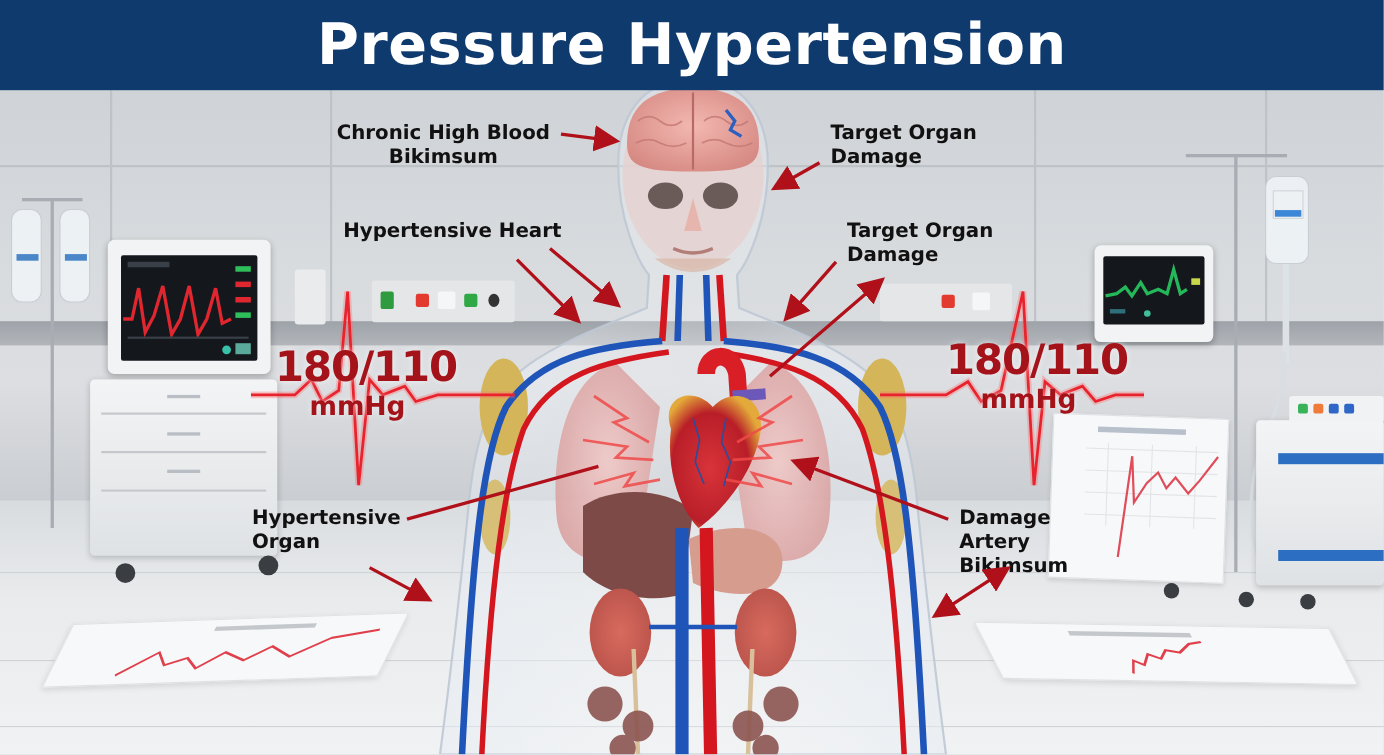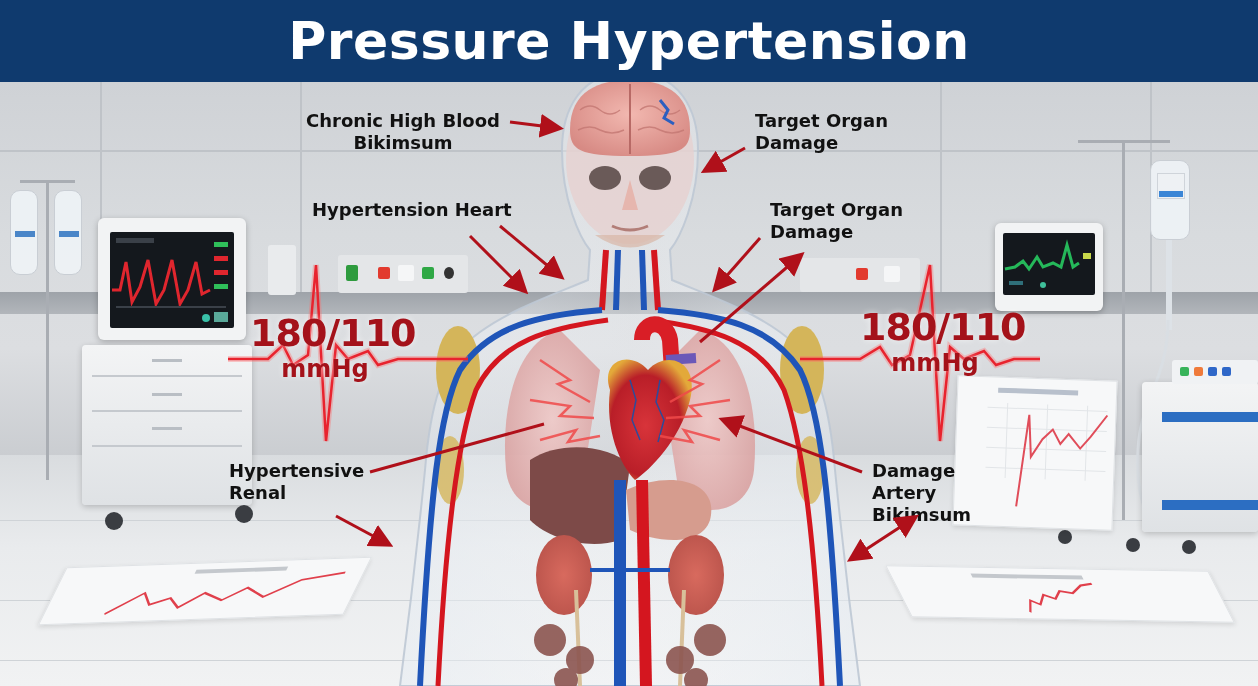--- a/index.html
+++ b/index.html
@@ -333,28 +333,28 @@
 </div>
 
 <div class="label center" style="left:300px;top:110px;width:206px;">
   <div>Chronic High Blood</div>
   <div>Bikimsum</div>
 </div>
 <div class="label" style="left:755px;top:110px;width:160px;">
   <div>Target Organ</div>
   <div>Damage</div>
 </div>
-<div class="label" style="left:312px;top:199px;width:220px;">Hypertension Heart</div>
+<div class="label" style="left:312px;top:199px;width:220px;">Hypertensive Heart</div>
 <div class="label" style="left:770px;top:199px;width:160px;">
   <div>Target Organ</div>
   <div>Damage</div>
 </div>
 <div class="label" style="left:229px;top:460px;width:150px;">
   <div>Hypertensive</div>
-  <div>Renal</div>
+  <div>Organ</div>
 </div>
 <div class="label" style="left:872px;top:460px;width:150px;">
   <div>Damage Artery</div>
   <div>Bikimsum</div>
 </div>
 
 <svg class="arrows" viewBox="0 0 1258 686">
   <defs>
     <marker id="ah" markerWidth="8" markerHeight="8" refX="6" refY="4" orient="auto" markerUnits="strokeWidth">
       <path d="M0,0 L8,4 L0,8 Z" fill="#b0101a"></path>

